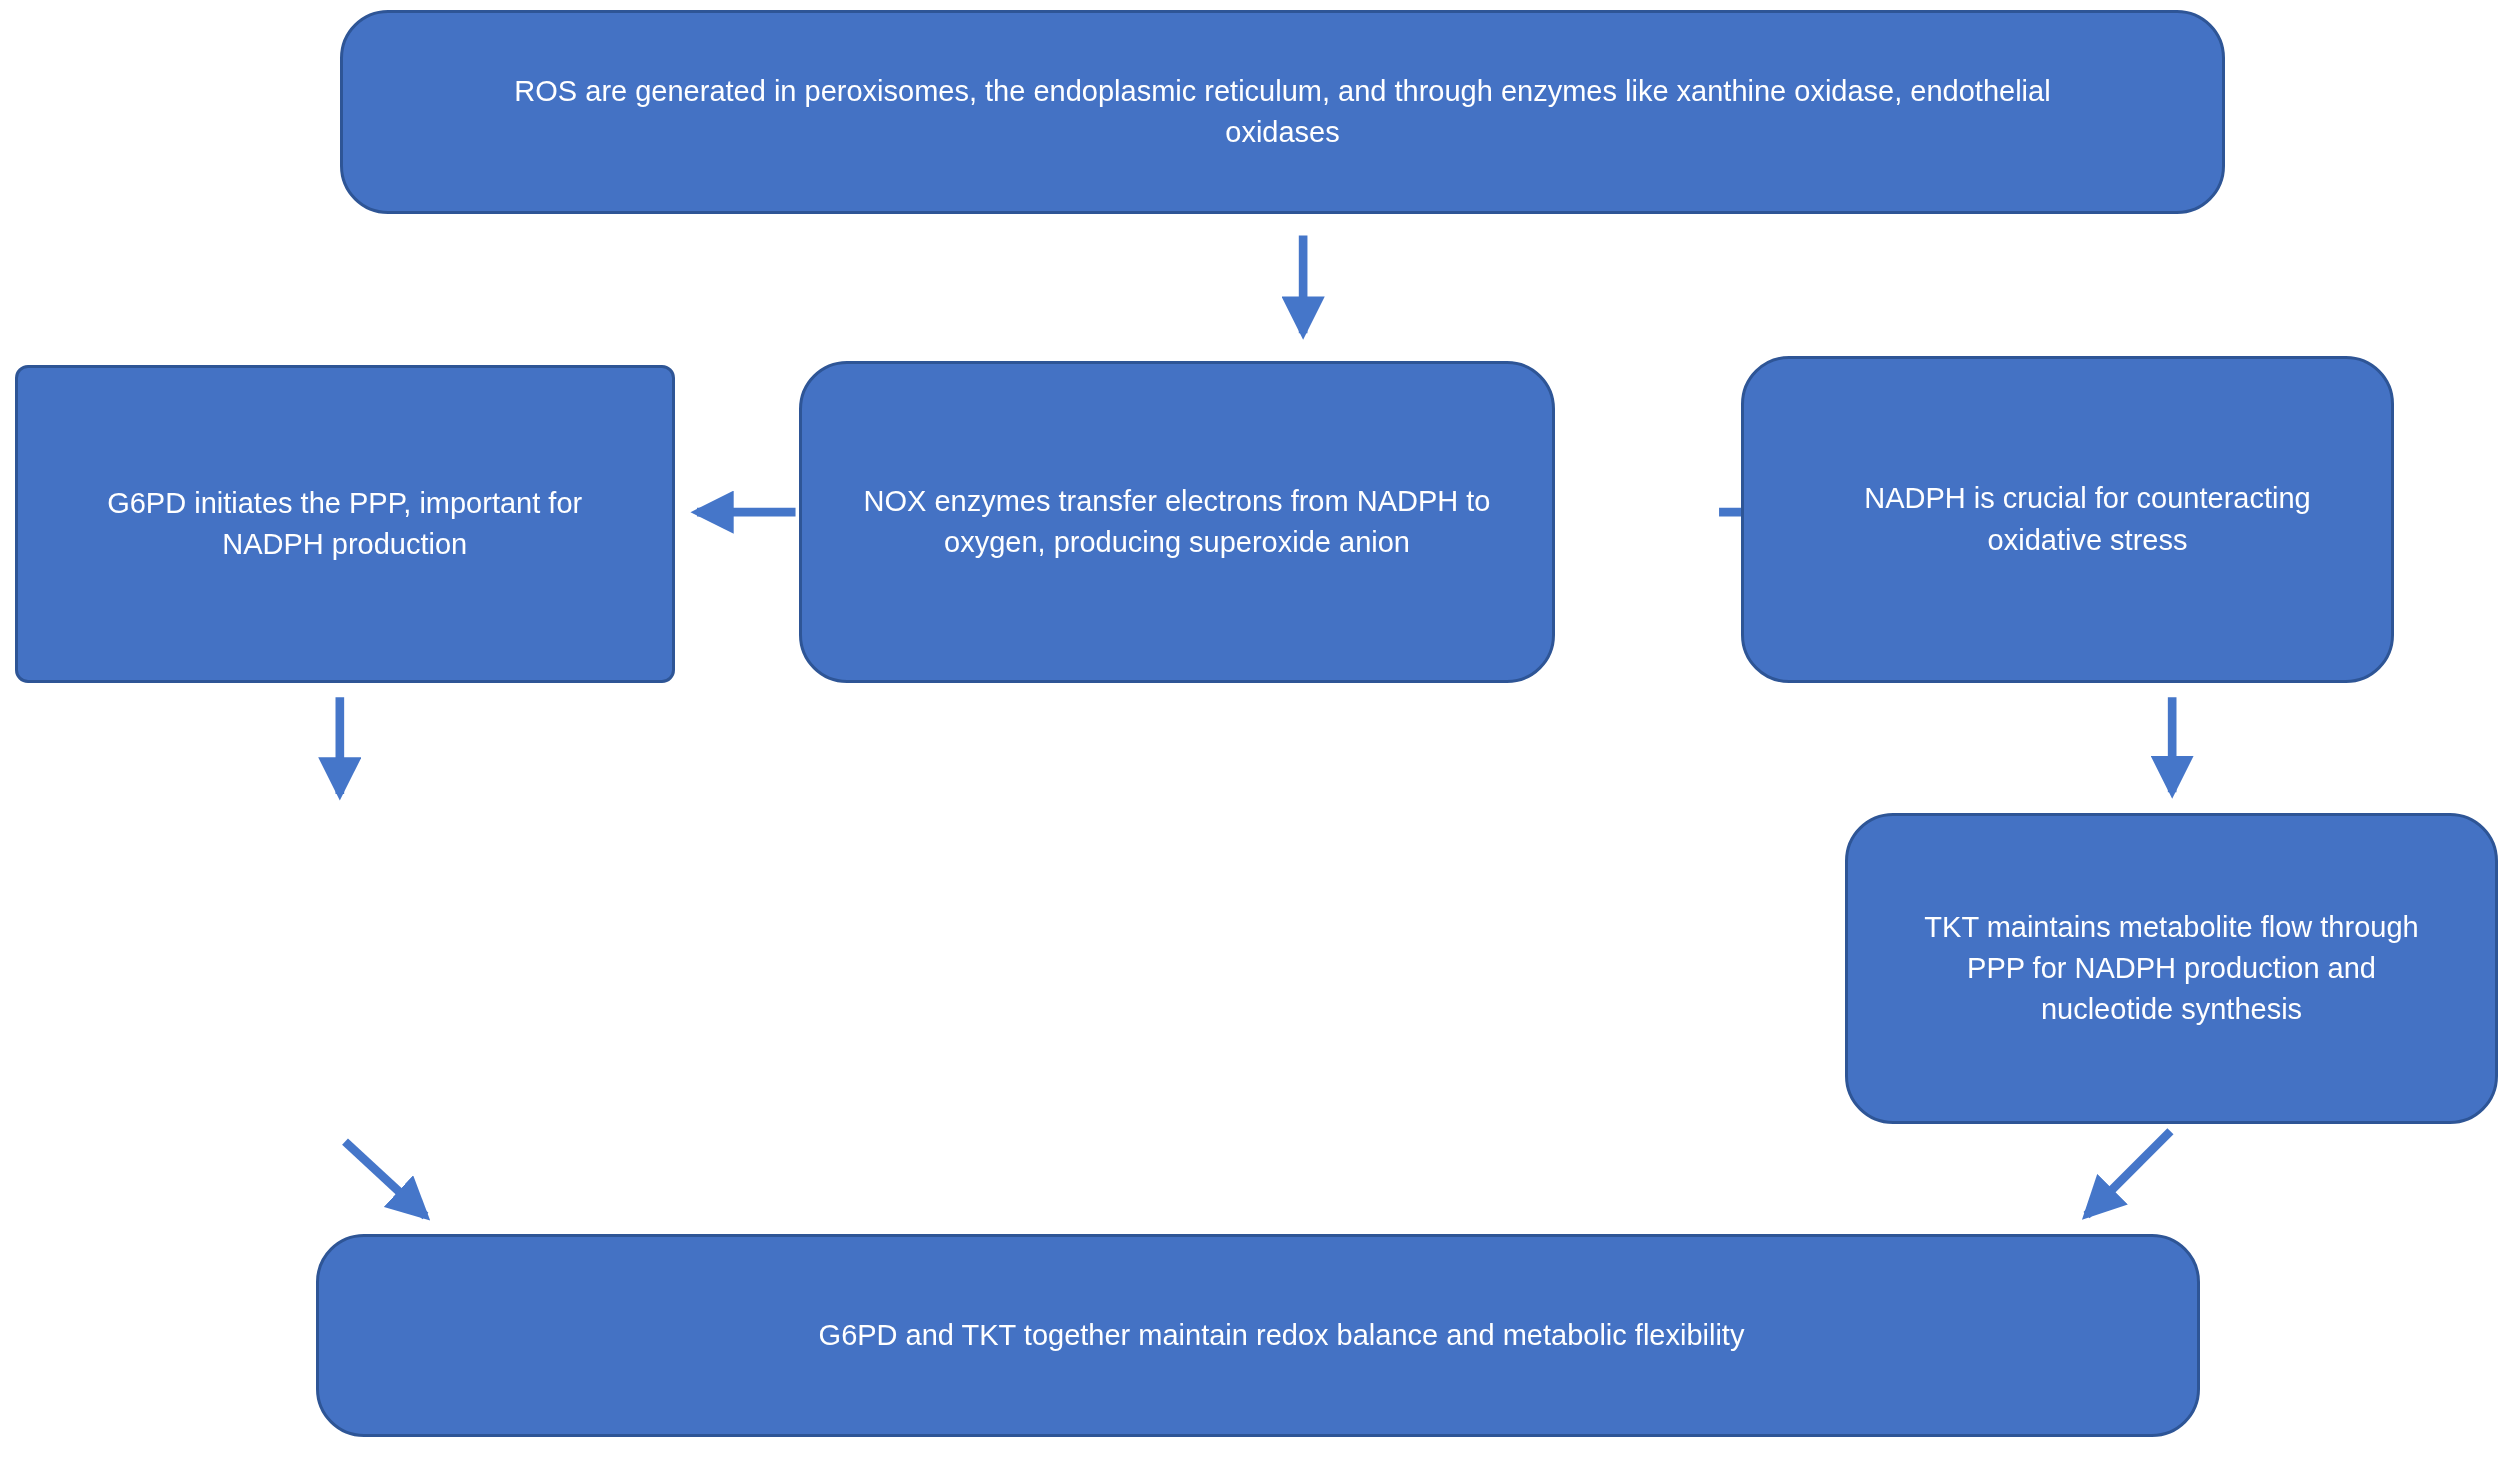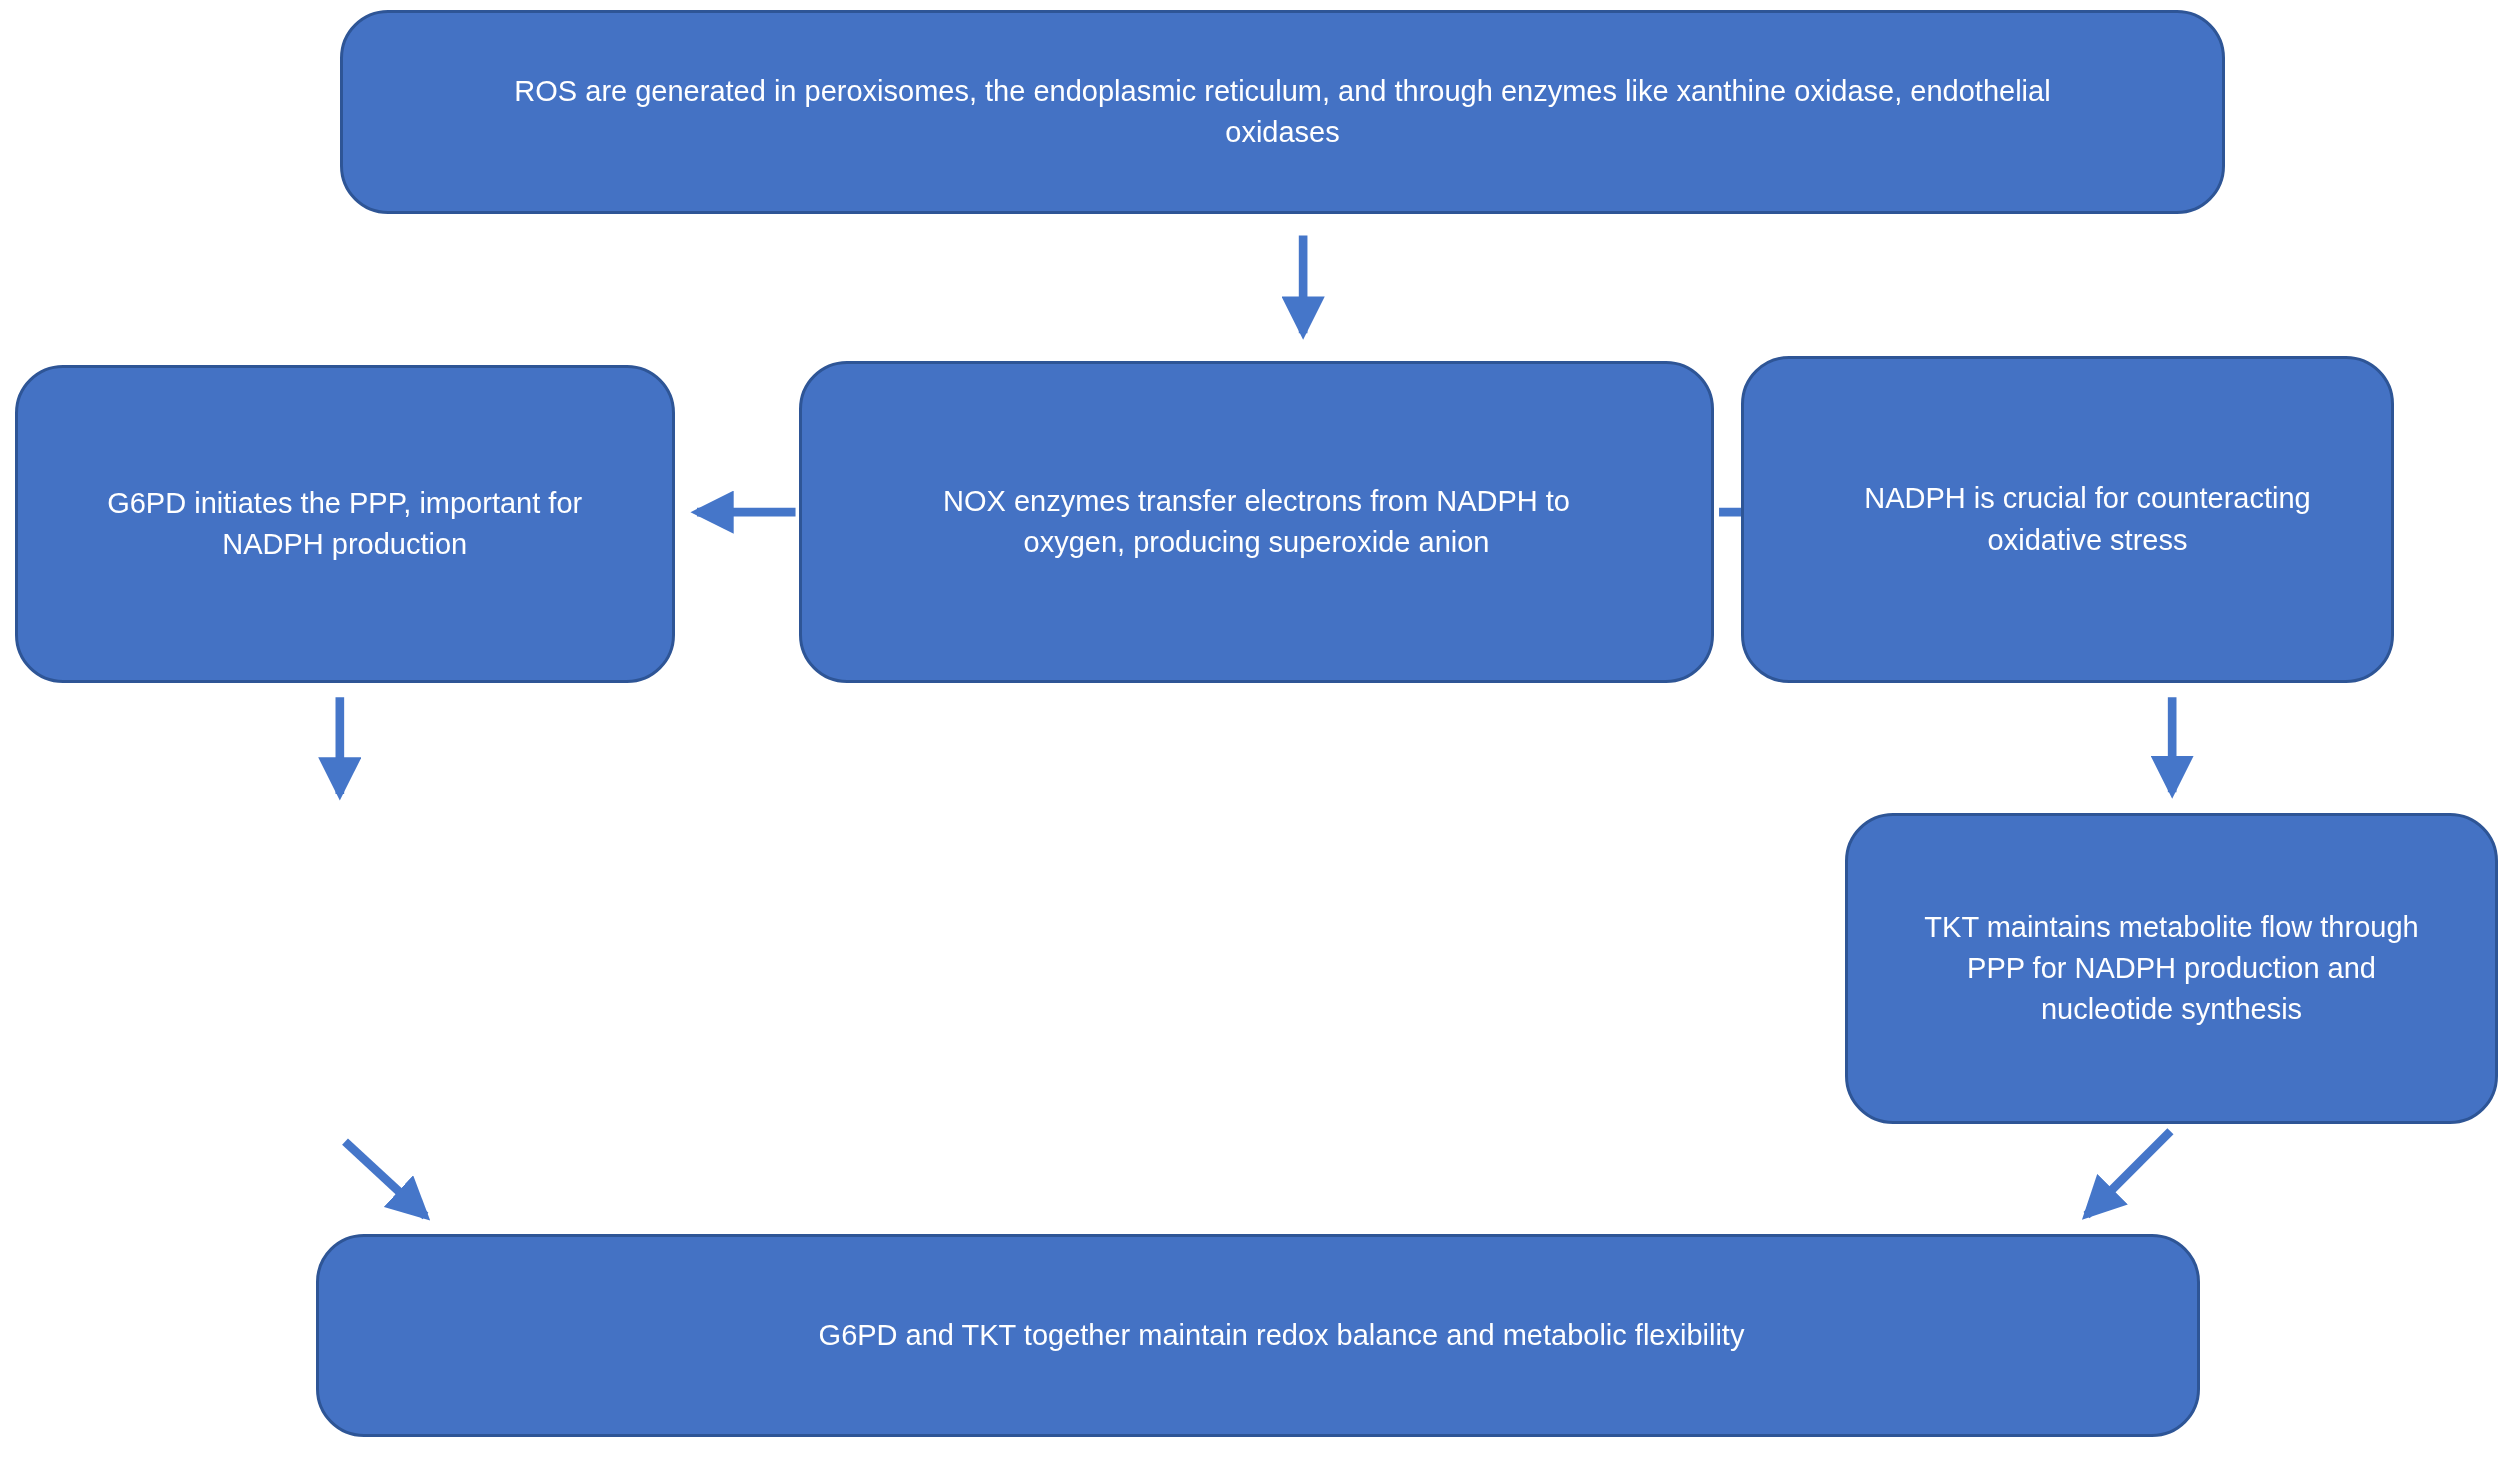--- a/index.html
+++ b/index.html
@@ -28,22 +28,22 @@
     background: var(--node-fill);
     border: 3.5px solid var(--node-border);
     border-radius: 48px;
     color: var(--text-color);
     font-size: 29px;
     line-height: 1.42;
   }
   .node .label { display: block; }
   
   .n-top    { left: 340px;  top: 10.4px;   width: 1885px; height: 204px; }
-  .n-nox    { left: 799px;  top: 361px;  width: 915px; height: 322px; }
-  .n-g6pd   { left: 14.7px;   top: 365px;  width: 660px;  height: 318px; }
+  .n-nox    { left: 799px;  top: 361px;  width: 756px; height: 322px; }
+  .n-g6pd   { left: 14.7px;   top: 365px;  width: 660px;  height: 318px; border-radius: 13px; }
   .n-nadph  { left: 1741px; top: 356px;  width: 653px;  height: 327px; padding-left: 40px; }
   .n-uv     { left: 14.7px;   top: 810px;  width: 660px;  height: 310px; }
   .n-tkt    { left: 1845px; top: 813px;  width: 653px;  height: 311px; }
   .n-bottom { left: 316px;  top: 1234px; width: 1884px; height: 203px; }
   .n-top .label    { max-width: 1609px; }
   .n-nox .label    { max-width: 735px; }
   .n-g6pd .label   { max-width: 519px; }
   .n-nadph .label  { max-width: 484px; }
   .n-uv .label     { max-width: 553px; }
   .n-tkt .label    { max-width: 502px; }

